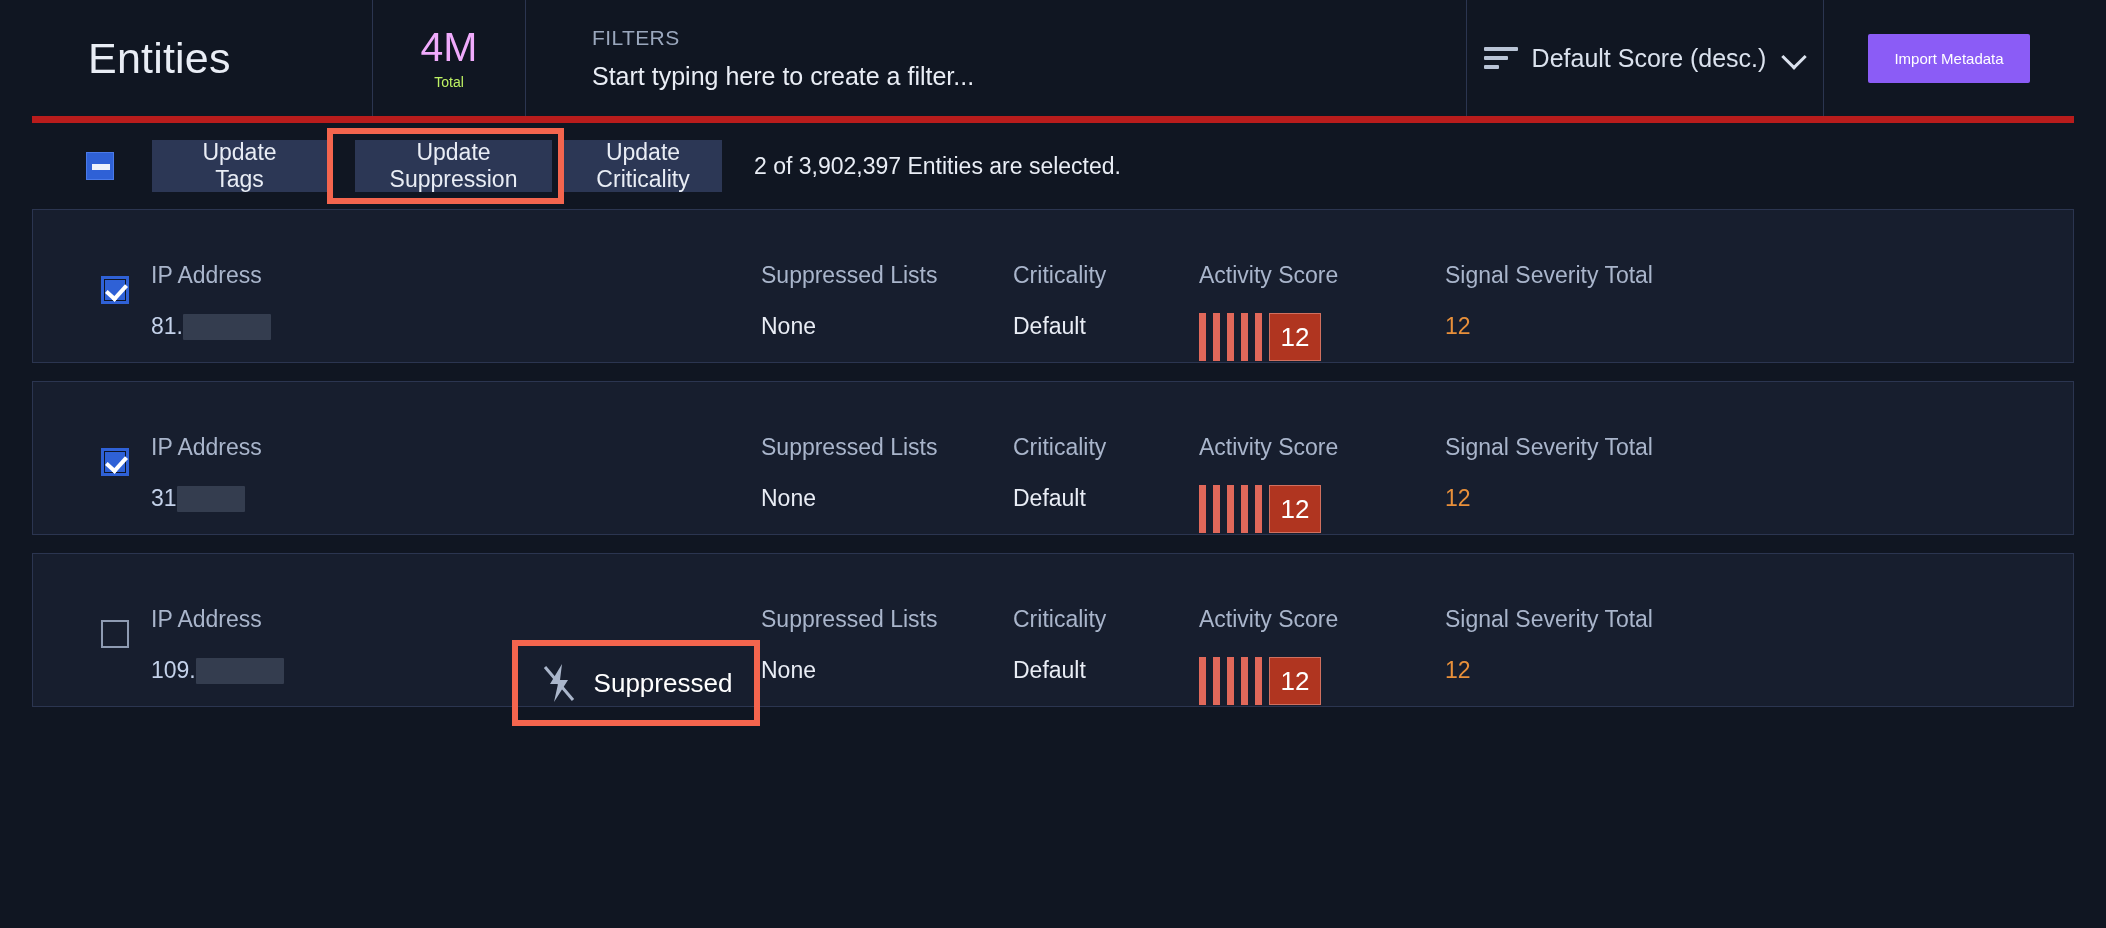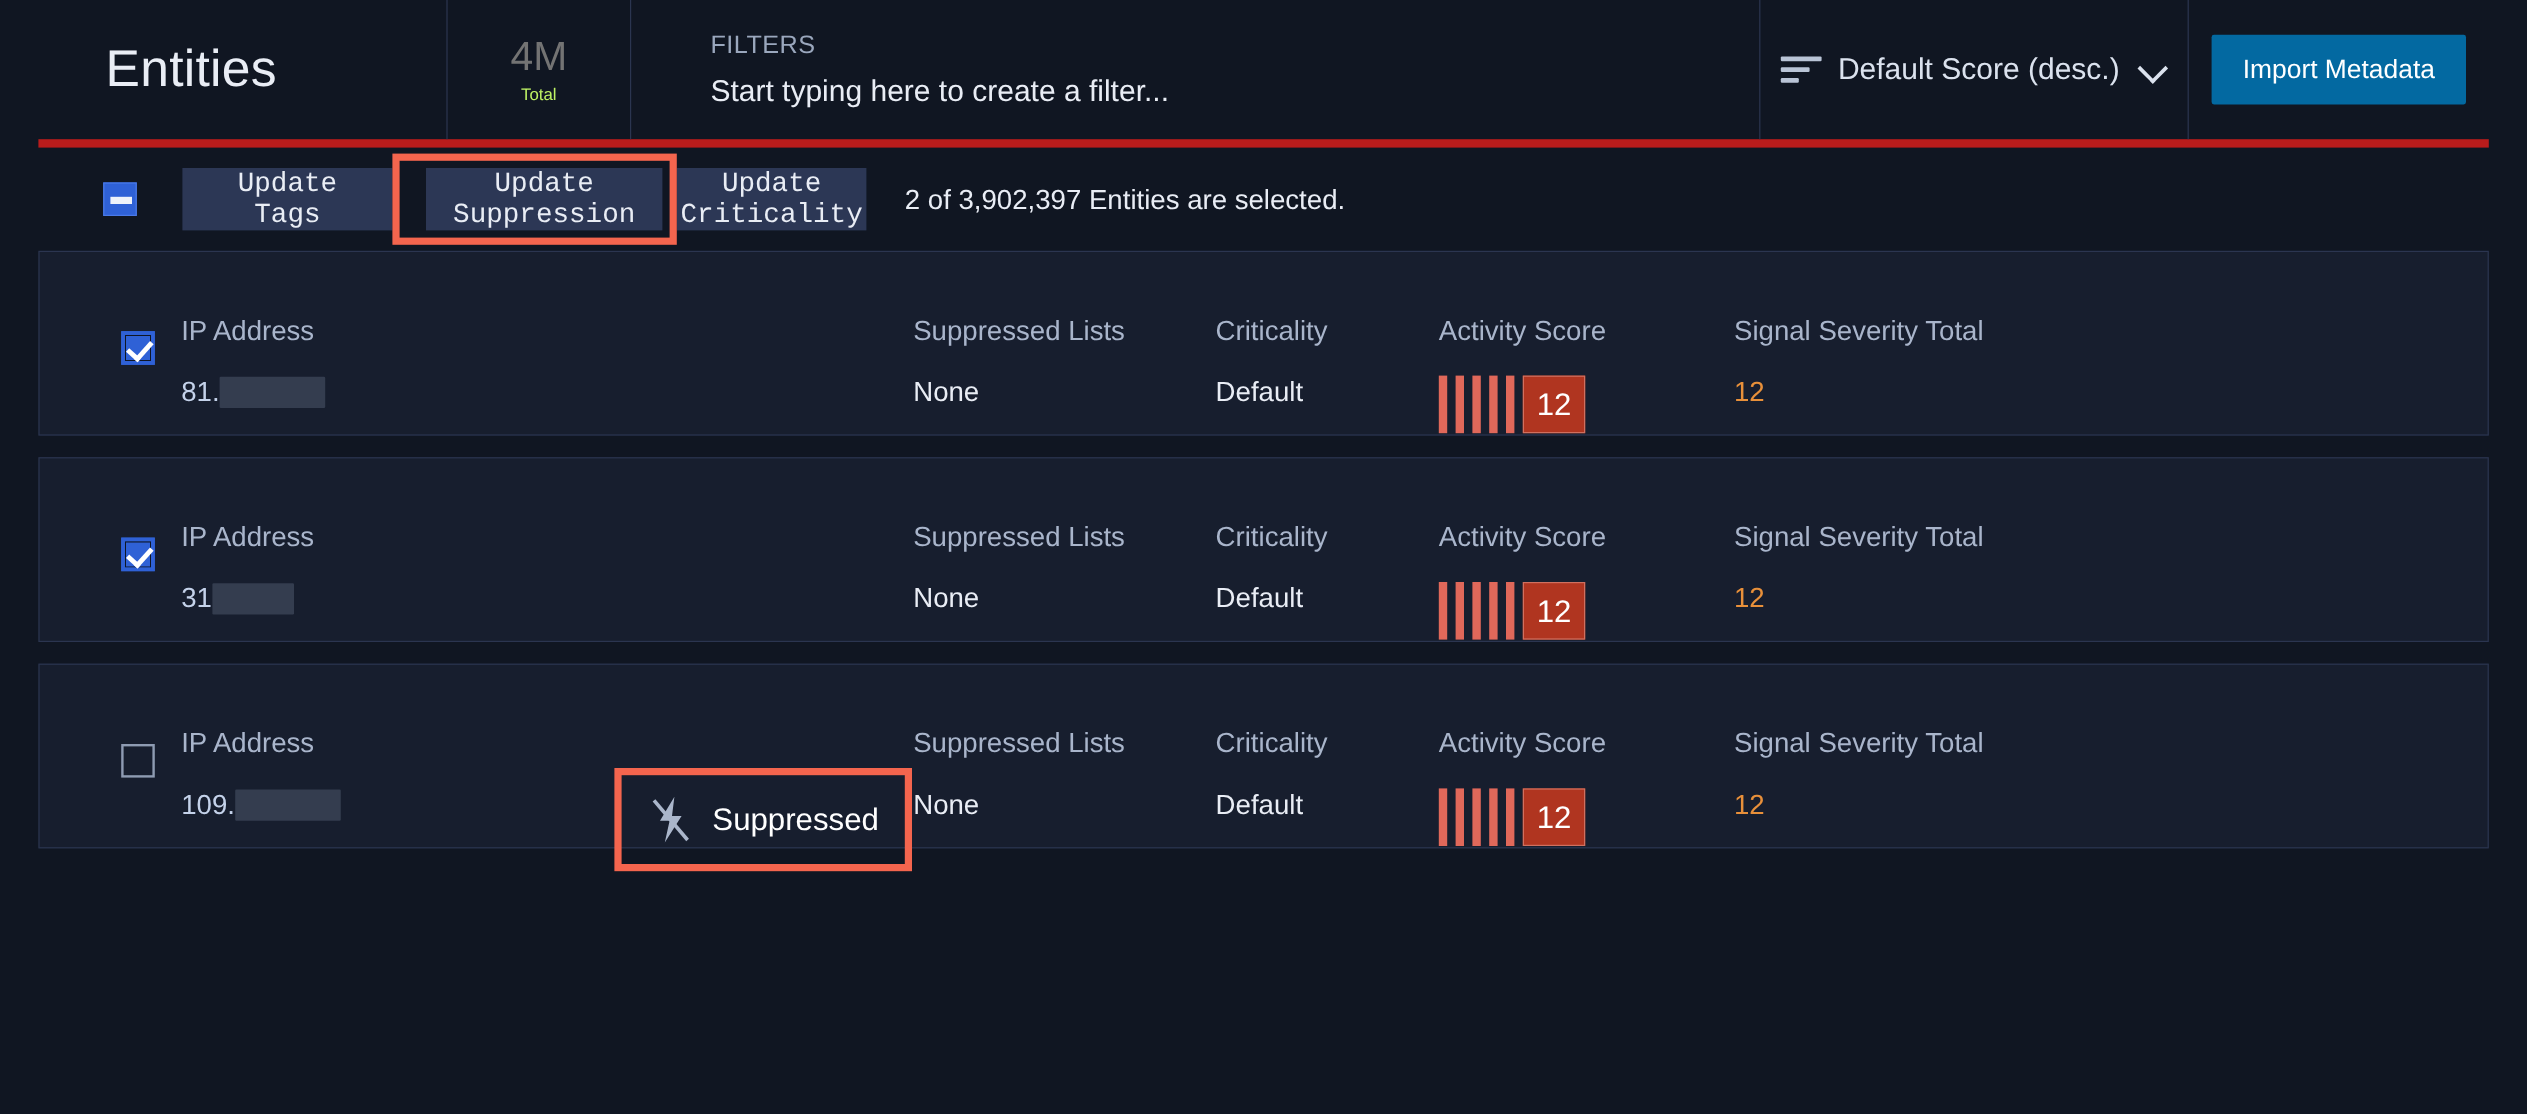--- a/index.html
+++ b/index.html
@@ -20,21 +20,21 @@
     margin: 0 32px 0 32px;
     width: calc(100% - 64px);
   }
   .hdr-cell { display:flex; flex-direction:column; justify-content:center; }
   .hdr-title-cell { width: 340px; padding-left: 56px; justify-content:center; }
   .hdr-title {
     font-size: 43px; color:#e9edf5; font-weight: 400; letter-spacing: .2px;
   }
   .hdr-sep { width:1px; background:#2b3550; margin: 0; }
   .hdr-total-cell { width: 152px; align-items:center; }
-  .hdr-total-num { font-size: 34px; color:#737373; font-weight:400; line-height:1.05; }
+  .hdr-total-num { font-size: 41px; color:#f0abfc; font-weight:400; line-height:1.05; }
   .hdr-total-lbl { font-size:14px; color:#bef264; margin-top:4px; }
   .hdr-filters-cell { flex:1; padding-left: 66px; }
   .hdr-filters-lbl { font-size:21px; color:#9aa7bd; letter-spacing:.4px; margin-bottom:12px;}
   .hdr-filters-input {
     font-size:25px; color:#e9edf5; background:transparent; border:none; outline:none;
     width: 92%;
   }
   .hdr-filters-input::placeholder { color:#e9edf5; opacity:1; }
   .hdr-sort-cell {
     width: 356px; flex-direction:row; align-items:center; justify-content:center; gap:14px;
@@ -48,40 +48,40 @@
   .hdr-sort-label { font-size:25px; color:#dbe2ee; }
   .chev { width:22px; height:22px; position:relative; margin-left:4px;}
   .chev::before{
     content:""; position:absolute; left:1px; top:1px;
     width:15px; height:15px;
     border-right:3px solid #dbe2ee; border-bottom:3px solid #dbe2ee;
     transform: rotate(45deg);
   }
   .hdr-import-cell { width:250px; align-items:center; justify-content:center; }
   .import-btn {
-    background:#0369a1; color:#ffffff; border:none;
-    font-size:22px; font-family:inherit;
+    background:#8b5cf6; color:#ffffff; border:none;
+    font-size:15px; font-family:inherit;
     padding: 16px 26px; cursor:pointer; border-radius:2px;
     white-space:nowrap;
   }
 
   
   .actionbar {
     height: 86px; display:flex; align-items:center; padding-left: 86px; gap:0;
     position:relative;
   }
   .cb-indeterminate {
     width:28px; height:28px; background:#2f61d6; border:1px solid #4a7ae8;
     position:relative; cursor:pointer; flex:none; margin-right: 38px;
   }
   .cb-indeterminate::before{
     content:""; position:absolute; left:5px; top:11px; width:18px; height:6px; background:#eef2fa;
   }
   .abtn {
-    background:#2c3755; color:#e9edf5; border:none; font-family:Liberation Mono, monospace;
+    background:#2c3755; color:#e9edf5; border:none; font-family:Liberation Sans, sans-serif;
     font-size:23px; padding: 16px 24px; cursor:pointer; height:52px;
     display:flex; align-items:center; justify-content:center;
   }
   .abtn.tags { width: 175px; }
   .abtn.supp { width: 197px; margin-left: 16px; }
   .abtn.crit { width: 158px; }
   .highlight-box {
     position:relative;
     border: 6px solid #f4654e;
     padding: 6px;

